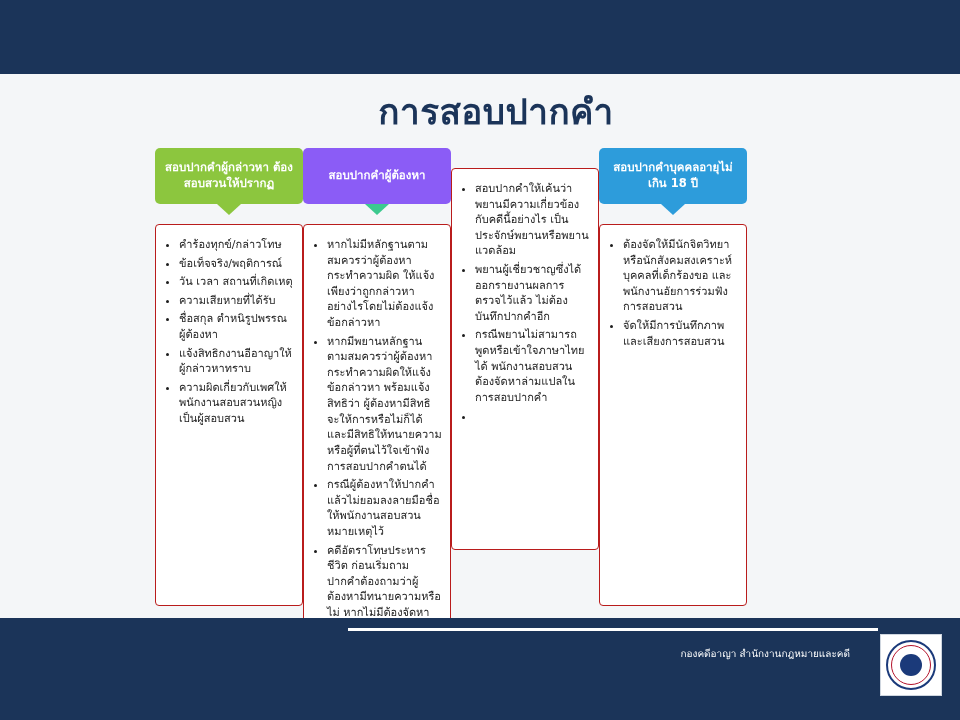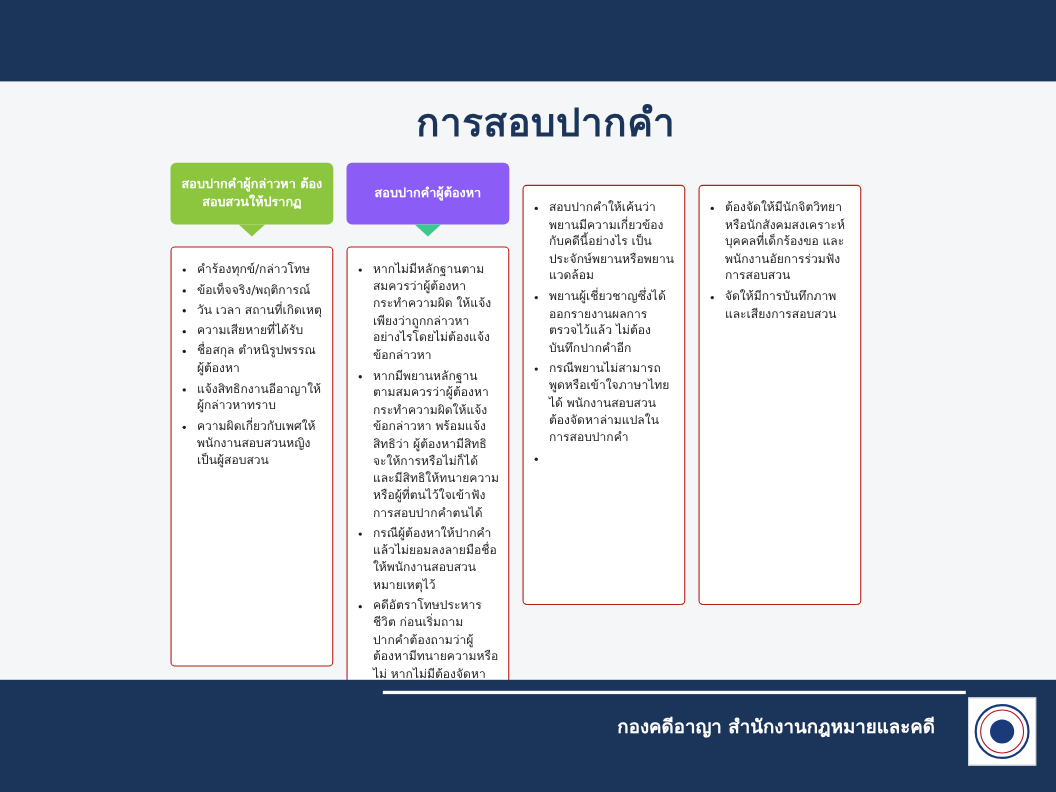--- a/index.html
+++ b/index.html
@@ -27,21 +27,20 @@
     font-size: 35px;
     font-weight: bold;
     color: #1b3459;
     letter-spacing: 0.5px;
   }
   .columns {
     position: absolute;
     top: 148px; left: 155px;
     width: 655px;
     display: flex;
-    gap: 12px;
   }
   .col { width: 148px; position: relative; }
 
   .col-header {
     border-radius: 5px;
     color: #ffffff;
     font-weight: bold;
     font-size: 11.5px;
     line-height: 1.35;
     text-align: center;
@@ -94,21 +93,21 @@
     width: 530px; height: 3px;
     background: #ffffff;
   }
   .footer-text {
     position: absolute;
     right: 110px;
     top: 28px;
     text-align: right;
     color: #ffffff;
   }
-  .footer-th { font-size: 17px; font-weight: bold; }
+  .footer-th { font-size: 10px; font-weight: normal; }
   .footer-en { font-size: 12px; margin-top: 4px; }
   .seal {
     position: absolute;
     right: 18px; top: 16px;
     width: 62px; height: 62px;
     background: #ffffff;
     border: 1px solid #cfd6df;
     display: flex; align-items: center; justify-content: center;
   }
   .seal-inner {
@@ -181,20 +180,24 @@
         <ul>
           <li>สอบปากคำให้เค้นว่า พยานมีความเกี่ยวข้องกับคดีนี้อย่างไร เป็นประจักษ์พยานหรือพยานแวดล้อม</li>
           <li>พยานผู้เชี่ยวชาญซึ่งได้ออกรายงานผลการตรวจไว้แล้ว ไม่ต้องบันทึกปากคำอีก</li>
           <li>กรณีพยานไม่สามารถพูดหรือเข้าใจภาษาไทยได้ พนักงานสอบสวนต้องจัดหาล่ามแปลในการสอบปากคำ</li>
           <li class="empty"></li>
         </ul>
       </div>
     </div>
 
     <div class="col">
+      <div class="col-header" style="background:#2d9cdb">
+        <span>สอบปากคำบุคคลอายุไม่เกิน 18 ปี</span>
+        <span class="arrow" style="border-top:11px solid #2d9cdb"></span>
+      </div>
       <div class="col-body">
         <ul>
           <li>ต้องจัดให้มีนักจิตวิทยาหรือนักสังคมสงเคราะห์ บุคคลที่เด็กร้องขอ และพนักงานอัยการร่วมฟังการสอบสวน</li>
           <li>จัดให้มีการบันทึกภาพและเสียงการสอบสวน</li>
         </ul>
       </div>
     </div>
 
   </div>
 

